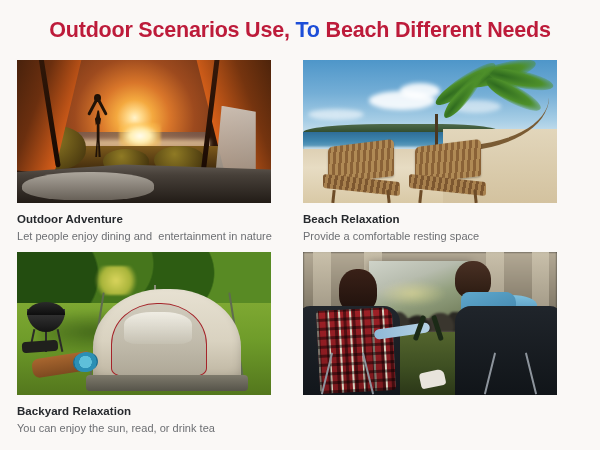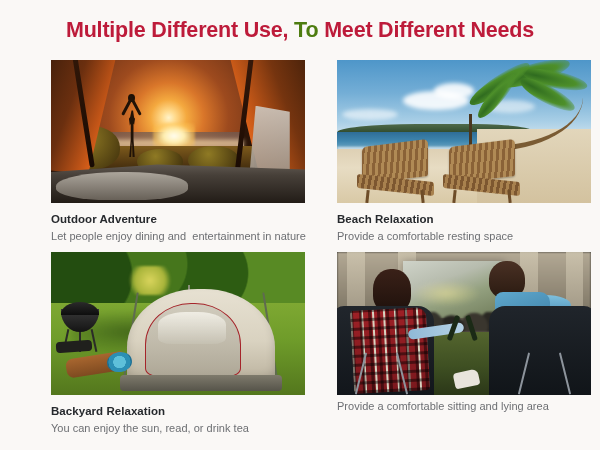--- a/index.html
+++ b/index.html
@@ -27,26 +27,26 @@
     left: 0;
     top: 18px;
     width: 600px;
     text-align: center;
     font-size: 21.5px;
     font-weight: bold;
     letter-spacing: -0.2px;
     color: #bd1b3a;
     white-space: nowrap;
   }
-  .heading .accent { color: #4d7c0f; }
+  .heading .accent { color: #1d4ed8; }
 
   
   .grid {
     position: absolute;
-    left: 51px;
+    left: 17px;
     top: 60px;
     width: 540px;
     display: grid;
     grid-template-columns: 254px 254px;
     column-gap: 32px;
     row-gap: 10px;
   }
   .card {
     width: 254px;
   }
@@ -426,21 +426,21 @@
   .ev-fr2 { left: 25%; bottom: 0; height: 30%; transform: rotate(-14deg); }
   .ev-fr3 { right: 10%; bottom: 0; height: 30%; transform: rotate(-14deg); }
   .ev-fr4 { right: 26%; bottom: 0; height: 30%; transform: rotate(14deg); }
 </style>
 </head>
 <body>
 
 <div class="page">
 
   <div class="heading">
-    <span>Multiple Different Use,</span><span class="accent"> To</span><span> Meet Different Needs</span>
+    <span>Outdoor Scenarios Use,</span><span class="accent"> To</span><span> Beach Different Needs</span>
   </div>
 
   <div class="grid">
 
     <div class="card">
       <div class="thumb img-tent-sunrise">
         <div class="inner">
           <div class="ts-sky"></div>
           <div class="ts-mountain"></div>
           <div class="ts-mist"></div>
@@ -554,17 +554,16 @@
           <div class="ev-plaid"></div>
           <div class="ev-arm"></div>
           <div class="ev-bottle-a"></div>
           <div class="ev-bottle-b"></div>
           <div class="ev-frame ev-fr1"></div>
           <div class="ev-frame ev-fr2"></div>
           <div class="ev-frame ev-fr3"></div>
           <div class="ev-frame ev-fr4"></div>
         </div>
       </div>
-      <div class="card-desc">Provide a comfortable sitting and lying area</div>
     </div>
 
   </div>
 </div>
 
 </body></html>

